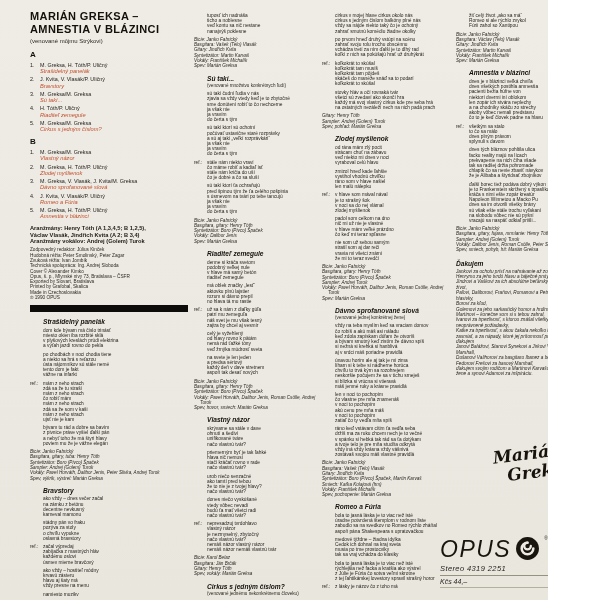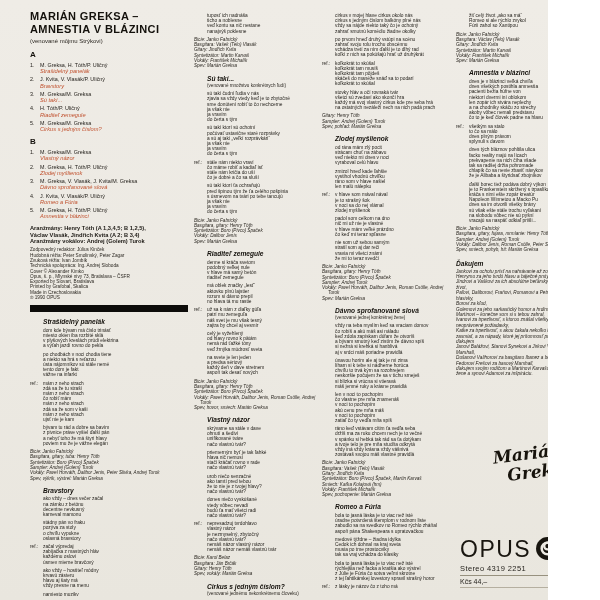--- a/index.html
+++ b/index.html
@@ -43,21 +43,21 @@
   .thanks p{margin:0;font-style:italic;font-size:4.7px;line-height:5.4px;color:#2a2620;}
 
   .signature{
     position:absolute;left:494px;top:444px;width:92px;
     font-family:"DejaVu Serif",serif;font-style:italic;font-weight:bold;
     color:#17130c;transform:rotate(-7deg);
   }
   .sig-1{font-size:17px;line-height:17px;}
   .sig-2{font-size:17px;line-height:17px;margin-left:12px;margin-top:2px;}
 
-  .opus{position:absolute;left:460px;top:536px;width:132px;}
+  .opus{position:absolute;left:440px;top:536px;width:132px;font-style:italic;}
   .opus-row{display:flex;align-items:center;gap:4px;}
   .opus-word{font-size:23px;line-height:24px;letter-spacing:1.5px;font-weight:400;color:#18150f;}
   .opus-reg{font-size:4.5px;align-self:flex-start;color:#18150f;}
   .opus-stereo{font-size:7.5px;letter-spacing:.4px;color:#26231e;margin-top:3px;padding-bottom:2px;border-bottom:1px solid #97917f;}
   .opus-price{font-size:7px;color:#26231e;margin-top:2px;padding-bottom:2px;border-bottom:1px solid #b5afa0;}
 </style>
 </head>
 <body>
 
 <div class="page">

